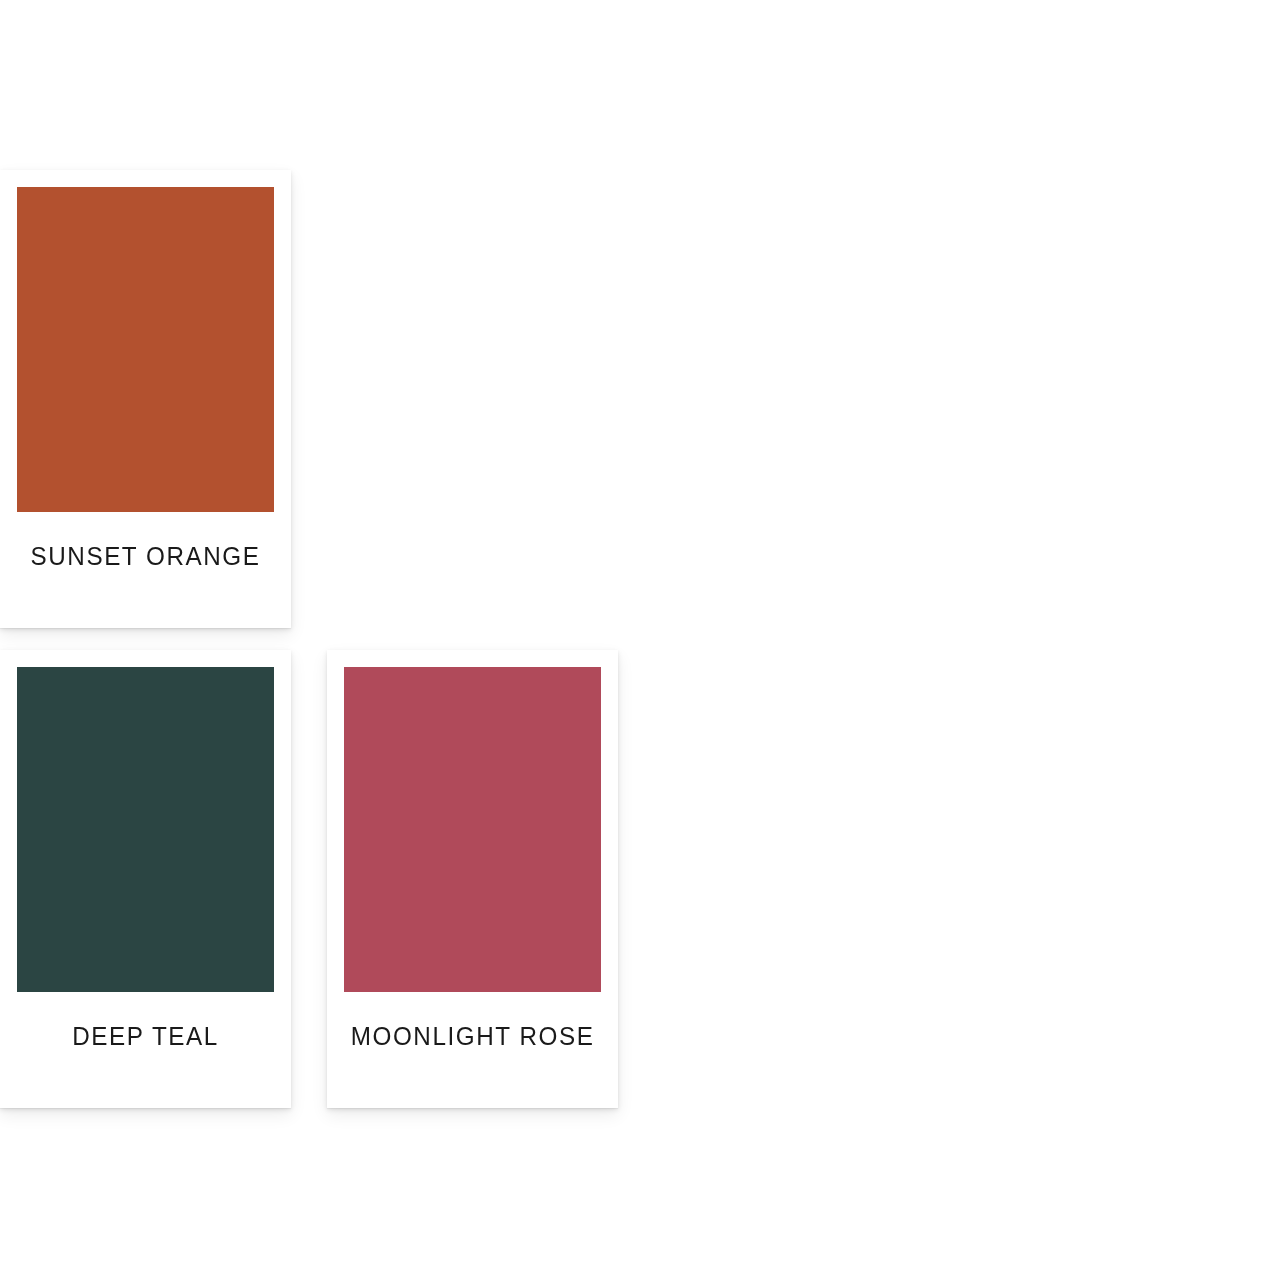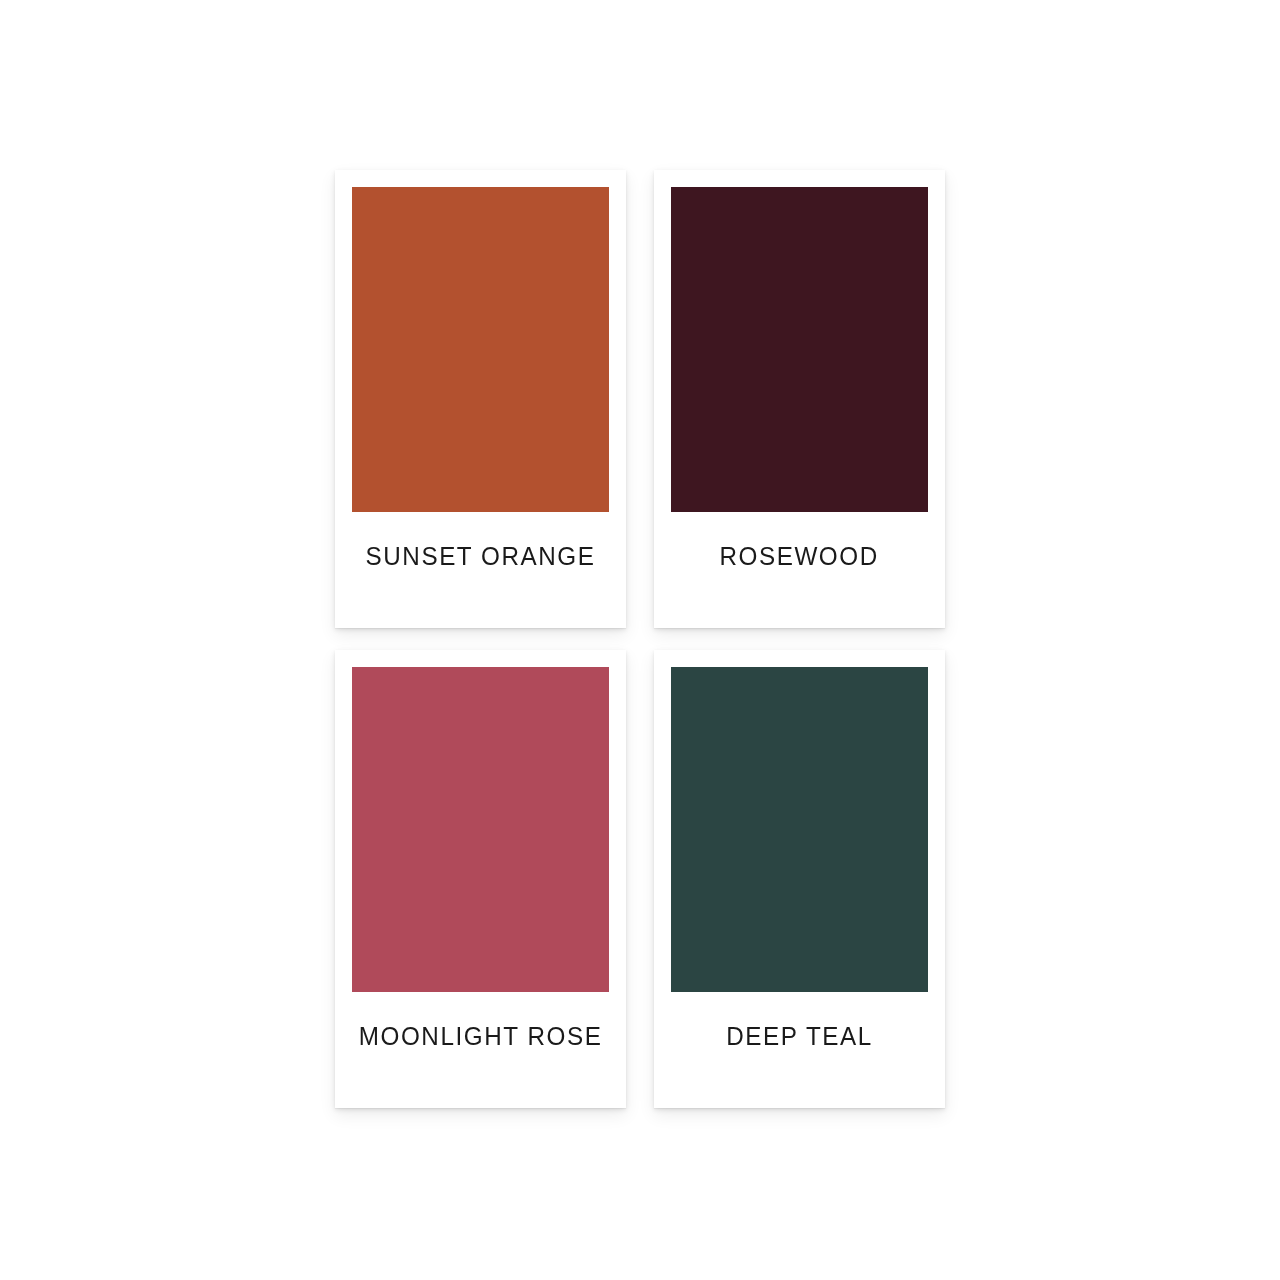--- a/index.html
+++ b/index.html
@@ -17,22 +17,22 @@
     position:relative;
     width:1280px;
     height:1280px;
     background:#ffffff;
   }
 
   
   .swatch-row {
     position:absolute;
     display:flex;
-    justify-content:center;
-    gap:28px;
+    justify-content:flex-start;
+    gap:36px;
   }
   .swatch-row.row-top    { top:170px; left:0; width:1280px; }
   .swatch-row.row-bottom { top:650px; left:0; width:1280px; }
 
   
   .swatch-card {
     width:291px;
     height:458px;
     background:#ffffff;
     padding:17px 17px 0 17px;
@@ -80,41 +80,35 @@
 
   <div class="swatch-row row-top">
 
     <div class="swatch-card">
       <div class="swatch-chip" style="background-color: rgb(179, 81, 47);"></div>
       <div class="swatch-caption">
         <span class="swatch-label">SUNSET ORANGE</span>
       </div>
     </div>
 
-    <div class="swatch-card">
-      <div class="swatch-chip" style="background-color: rgb(62, 22, 32);"></div>
-      <div class="swatch-caption">
-        <span class="swatch-label">ROSEWOOD</span>
-      </div>
-    </div>
 
 
   </div>
 
   <div class="swatch-row row-bottom">
+
+    <div class="swatch-card">
+      <div class="swatch-chip" style="background-color: rgb(43, 69, 67);"></div>
+      <div class="swatch-caption">
+        <span class="swatch-label">DEEP TEAL</span>
+      </div>
+    </div>
 
     <div class="swatch-card">
       <div class="swatch-chip" style="background-color: rgb(176, 74, 90);"></div>
       <div class="swatch-caption">
         <span class="swatch-label">MOONLIGHT ROSE</span>
       </div>
     </div>
 
-    <div class="swatch-card">
-      <div class="swatch-chip" style="background-color: rgb(43, 69, 67);"></div>
-      <div class="swatch-caption">
-        <span class="swatch-label">DEEP TEAL</span>
-      </div>
-    </div>
-
   </div>
 
 </div>
 
 </body></html>

